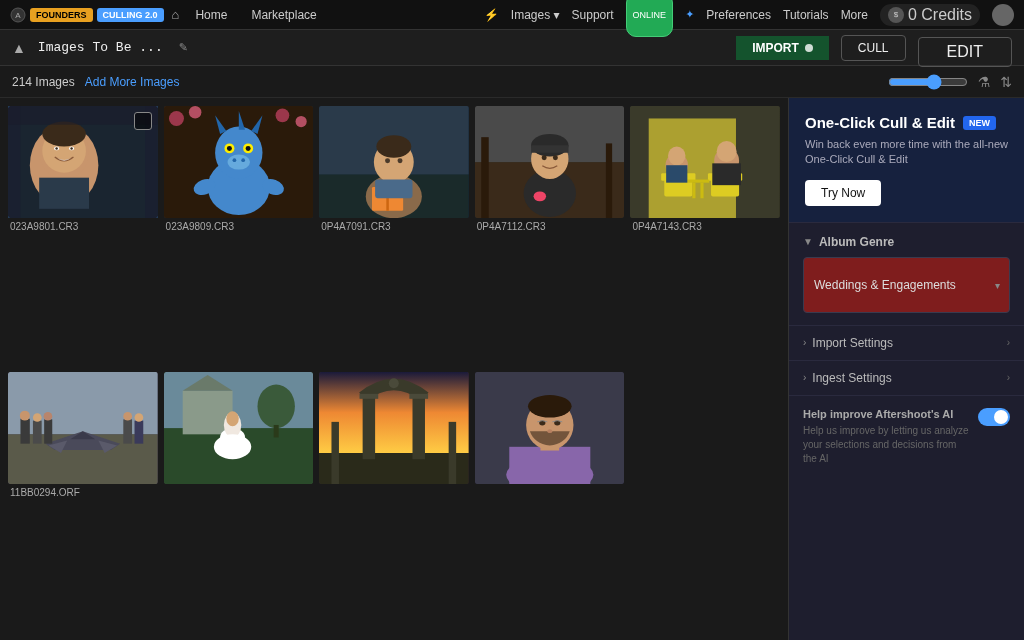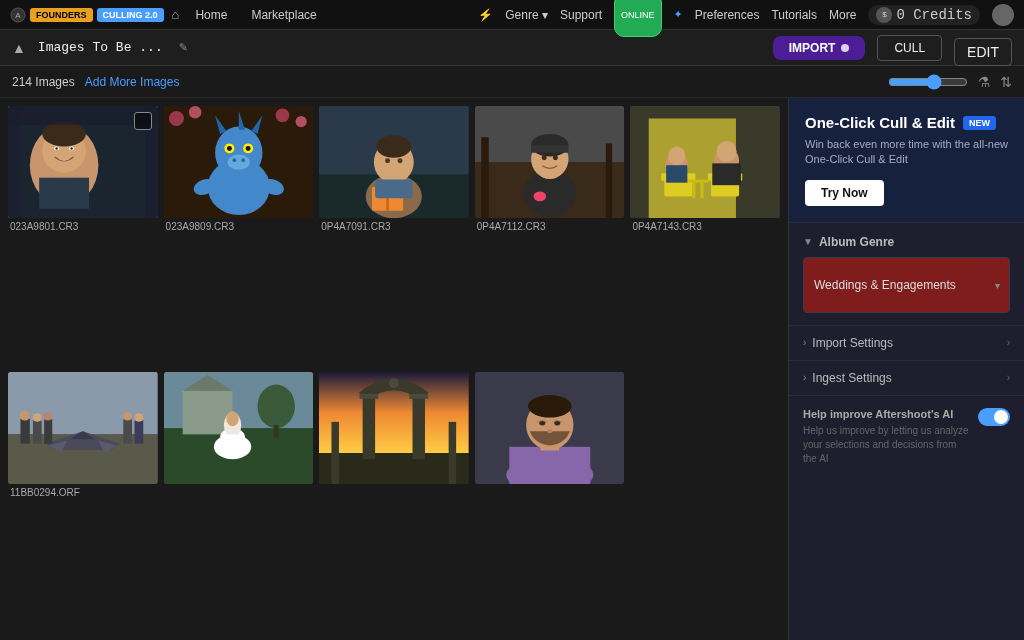--- a/index.html
+++ b/index.html
@@ -24,24 +24,24 @@
     .avatar { width: 22px; height: 22px; background: #666; border-radius: 50%; }
 
     
     .sub-nav {
       display: flex; align-items: center; background: #1e1e1e; height: 36px; padding: 0 12px; gap: 12px; border-bottom: 1px solid #333;
     }
     .folder-icon { font-size: 14px; color: #aaa; }
     .album-name { font-size: 13px; color: #eee; margin-right: 4px; font-family: Liberation Mono, monospace; }
     .edit-icon { font-size: 11px; color: #888; cursor: pointer; }
     .sub-nav-spacer { flex: 1; }
-    .btn-import { background: #4c1d95; color: #fff; border: none; border-radius: 8px; padding: 5px 16px; font-size: 12px; font-weight: 600; cursor: pointer; display: flex; align-items: center; gap: 6px; }
+    .btn-import { background: #14532d; color: #fff; border: none; border-radius: 0; padding: 5px 16px; font-size: 12px; font-weight: 600; cursor: pointer; display: flex; align-items: center; gap: 6px; }
     .btn-import .dot { width: 8px; height: 8px; background: #fff; border-radius: 50%; opacity: 0.8; }
     .btn-cull { background: transparent; color: #eee; border: 1px solid #555; border-radius: 4px; padding: 5px 16px; font-size: 12px; cursor: pointer; }
-    .btn-edit { background: transparent; color: #eee; border: 1px solid #555; border-radius: 4px; padding: 5px 12px; font-size: 14px; cursor: pointer; margin-top: 8px; }
+    .btn-edit { background: transparent; color: #eee; border: 1px solid #555; border-radius: 4px; padding: 5px 28px; font-size: 16px; cursor: pointer; margin-top: 8px; }
 
     
     .toolbar-row {
       display: flex; align-items: center; background: #1a1a1a; height: 32px; padding: 0 12px; gap: 10px; border-bottom: 1px solid #2a2a2a;
     }
     .img-count { font-size: 12px; color: #ccc; }
     .add-more { font-size: 12px; color: #4a9eff; cursor: pointer; }
     .toolbar-spacer { flex: 1; }
     .slider-group { display: flex; align-items: center; gap: 6px; }
     .slider { width: 80px; accent-color: #4a9eff; }
@@ -73,21 +73,21 @@
     }
 
     
     .right-panel { width: 236px; background: #1e1e2e; border-left: 1px solid #333; display: flex; flex-direction: column; overflow-y: auto; }
 
     .panel-header { background: #16213e; padding: 16px; border-bottom: 1px solid #2a2a3e; }
     .panel-title-row { display: flex; align-items: center; gap: 8px; margin-bottom: 6px; }
     .panel-title { font-size: 15px; font-weight: 600; color: #fff; }
     .new-badge { background: #2266ee; color: #fff; font-size: 9px; font-weight: 700; padding: 2px 6px; border-radius: 3px; }
     .panel-subtitle { font-size: 11px; color: #aab; line-height: 1.4; margin-bottom: 12px; }
-    .try-now-btn { background: #fff; color: #111; border: none; border-radius: 4px; padding: 6px 16px; font-size: 12px; font-weight: 700; cursor: pointer; }
+    .try-now-btn { background: #fff; color: #111; border: none; border-radius: 4px; padding: 6px 16px; font-size: 12px; font-weight: 400; cursor: pointer; }
 
     .panel-section { padding: 12px 14px; border-bottom: 1px solid #2a2a3e; }
     .section-header { display: flex; align-items: center; gap: 6px; font-size: 12px; color: #ccc; margin-bottom: 8px; cursor: pointer; }
     .chevron { font-size: 10px; color: #888; }
     .section-title { font-size: 12px; font-weight: 600; color: #bbb; }
 
     .genre-select { width: 100%; background: #7f1d1d; border: 1px solid #3a3a4e; color: #ddd; border-radius: 4px; padding: 20px 10px; font-size: 12px; cursor: pointer; appearance: none; -webkit-appearance: none; }
     .genre-select-wrap { position: relative; }
     .genre-select-wrap::after { content: '▾'; position: absolute; right: 10px; top: 50%; transform: translateY(-50%); color: #888; font-size: 10px; pointer-events: none; }
 
@@ -125,30 +125,30 @@
     </div>
     <div class="logo-box">FOUNDERS</div>
     <div class="logo-box2">CULLING 2.0</div>
   </div>
   <span style="font-size:13px;color:#aaa;">⌂</span>
   <span class="nav-link">Home</span>
   <span class="nav-link">Marketplace</span>
   <div class="nav-spacer"></div>
   <div class="nav-right">
     <span class="bolt-icon">⚡</span>
-    <span class="nav-right-link">Genre ▾</span>
+    <span class="nav-right-link">Images ▾</span>
     <span class="nav-right-link">Support</span>
     <span class="online-badge">ONLINE</span>
     <span style="color:#4a9eff;font-size:11px;">✦</span>
     <span class="nav-right-link">Preferences</span>
     <span class="nav-right-link">Tutorials</span>
     <span class="nav-right-link">More</span>
     <div class="credits-group">
       <div class="credits-circle">$</div>
-      <span style="font-size:14px;color:#ccc;font-family:Liberation Mono, monospace;">0 Credits</span>
+      <span style="font-size:16px;color:#ccc;">0 Credits</span>
     </div>
     <div class="avatar"></div>
   </div>
 </nav>
 
 <div class="sub-nav">
   <span class="folder-icon">▲</span>
   <span class="album-name">Images To Be ...</span>
   <span class="edit-icon">✎</span>
   <div class="sub-nav-spacer"></div>

